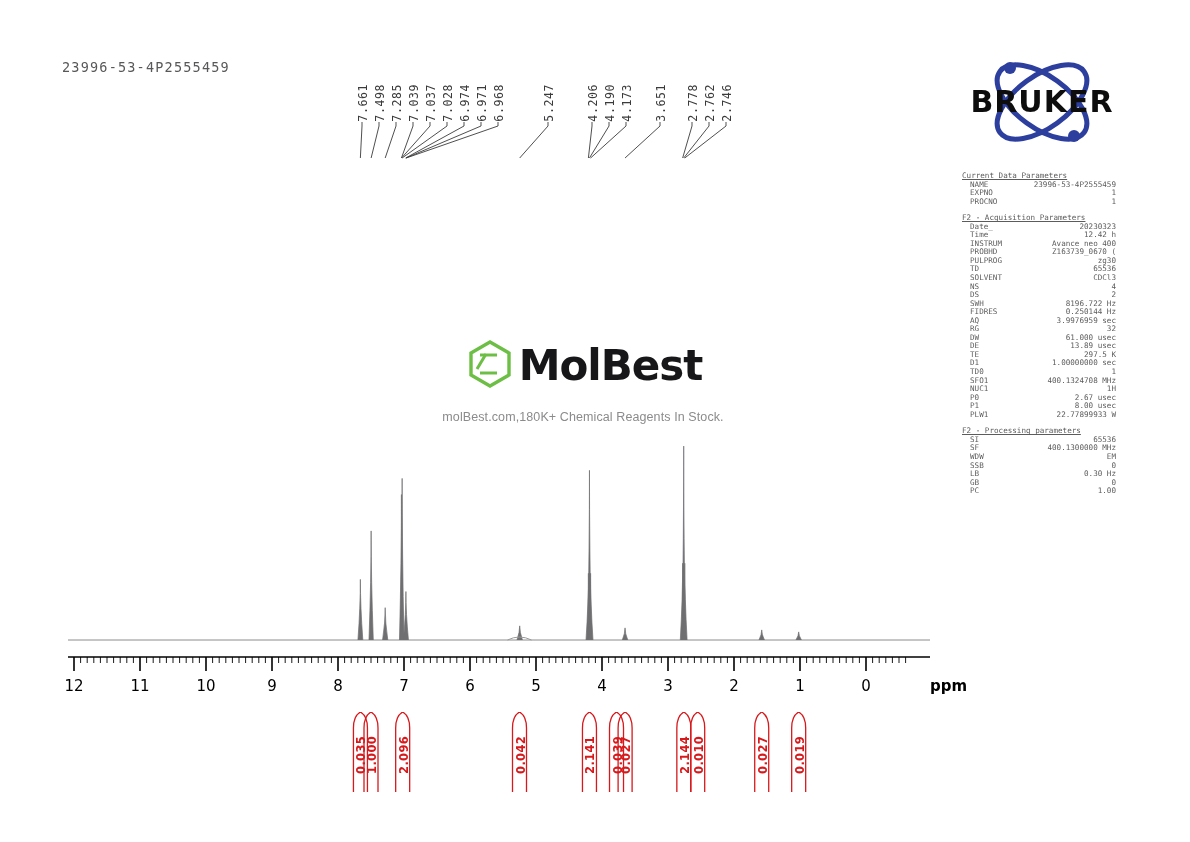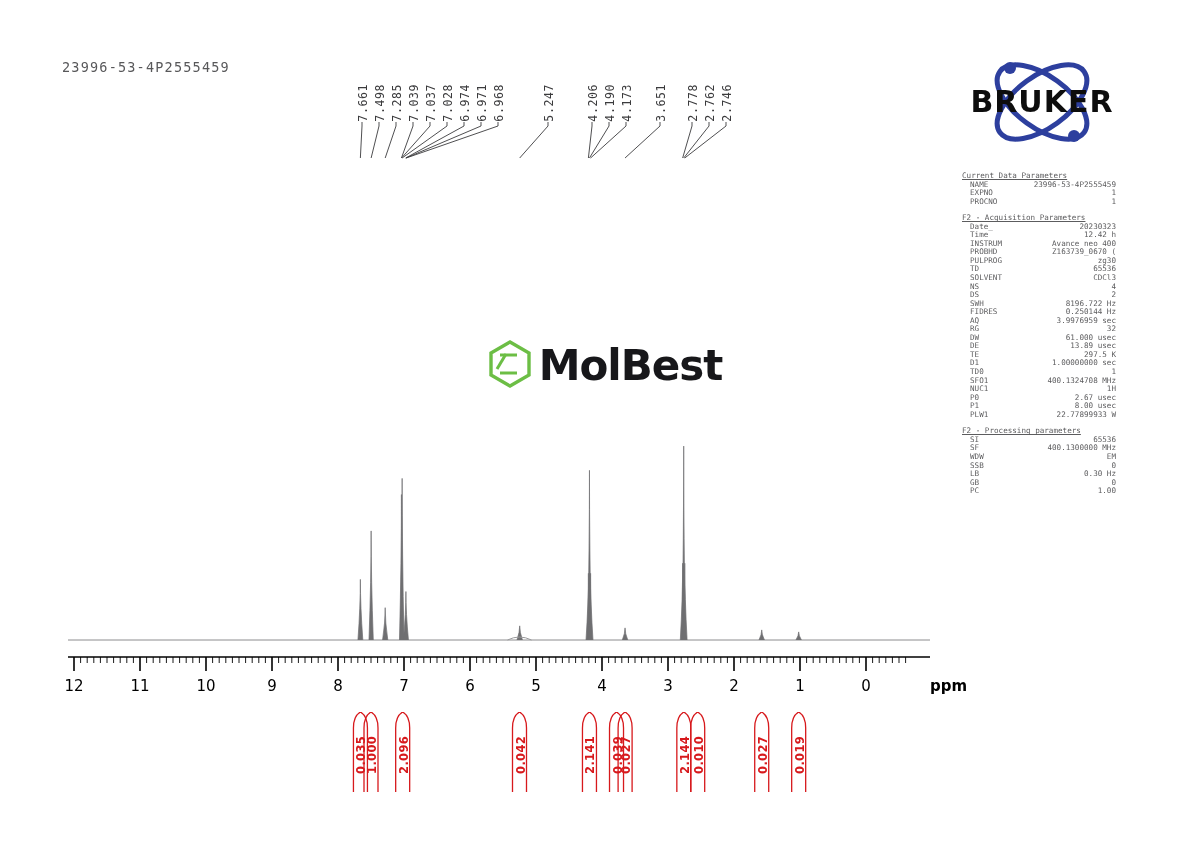--- a/index.html
+++ b/index.html
@@ -37,21 +37,21 @@
     font-family:"DejaVu Sans Mono", monospace;
     font-size:7.6px;line-height:8.55px;color:#5c5c5e;white-space:pre;
   }
   .param-head{color:#5c5c5e;}
   .param-row{display:block;text-decoration:underline;}
   .param-key{display:inline-block;width:54px;margin-left:8px;}
   .param-val{display:inline-block;width:92px;text-align:right;}
   .param-gap{display:block;height:8px;}
 
   
-  #watermark{position:absolute;left:448px;top:338px;width:310px;text-align:center;}
+  #watermark{position:absolute;left:428px;top:338px;width:310px;text-align:center;}
   #wm-logo-row{display:flex;align-items:center;justify-content:center;gap:3px;}
   #wm-word{
     font-family:"DejaVu Sans", sans-serif;
     font-size:42px;font-weight:700;color:#17171a;letter-spacing:-1px;
     line-height:1;
   }
   #wm-tagline{
     margin-top:16px;
     font-family:"Liberation Sans", sans-serif;
     font-size:12.5px;color:#8b8b8d;letter-spacing:0.1px;white-space:nowrap;
@@ -149,20 +149,21 @@
       <span>
         <svg width="52" height="52" viewBox="0 0 52 52">
           <polygon points="26,4 45,15 45,37 26,48 7,37 7,15" fill="none" stroke="#6cbe45" stroke-width="3.4"></polygon>
           <line x1="16" y1="17" x2="33" y2="17" stroke="#6cbe45" stroke-width="3"></line>
           <line x1="13" y1="31" x2="22" y2="16" stroke="#6cbe45" stroke-width="3"></line>
           <line x1="16" y1="35" x2="33" y2="35" stroke="#6cbe45" stroke-width="3"></line>
         </svg>
       </span>
       <span id="wm-word">MolBest</span>
     </div>
+    <div id="wm-tagline">molBest.com,180K+ Chemical Reagents In Stock.</div>
   </div>
 
   <svg id="spectrum" width="1190" height="225">
       <path d="M68,210 L930,210" stroke="#8c8c8e" stroke-width="1" fill="none"></path>
       <path d="M357.934,210 Q360.374,176.67000000000002 360.374,149.4 Q360.374,176.67000000000002 362.814,210" fill="#6f6f71" stroke="#6f6f71" stroke-width="0.7"></path>
       <path d="M368.98,210 Q371.132,150.00599999999997 371.132,100.91999999999999 Q371.132,150.00599999999997 373.284,210" fill="#6f6f71" stroke="#6f6f71" stroke-width="0.7"></path>
       <path d="M382.582,210 Q385.19,192.224 385.19,177.68 Q385.19,192.224 387.798,210" fill="#6f6f71" stroke="#6f6f71" stroke-width="0.7"></path>
       <path d="M399.49000000000007,210 Q401.42600000000004,130.00799999999998 401.42600000000004,64.56 Q401.42600000000004,130.00799999999998 403.362,210" fill="#6f6f71" stroke="#6f6f71" stroke-width="0.7"></path>
       <path d="M400.31200000000007,210 Q402.15200000000004,121.11999999999998 402.15200000000004,48.39999999999998 Q402.15200000000004,121.11999999999998 403.992,210" fill="#6f6f71" stroke="#6f6f71" stroke-width="0.7"></path>
       <path d="M403.402,210 Q405.914,183.336 405.914,161.52 Q405.914,183.336 408.426,210" fill="#6f6f71" stroke="#6f6f71" stroke-width="0.7"></path>

